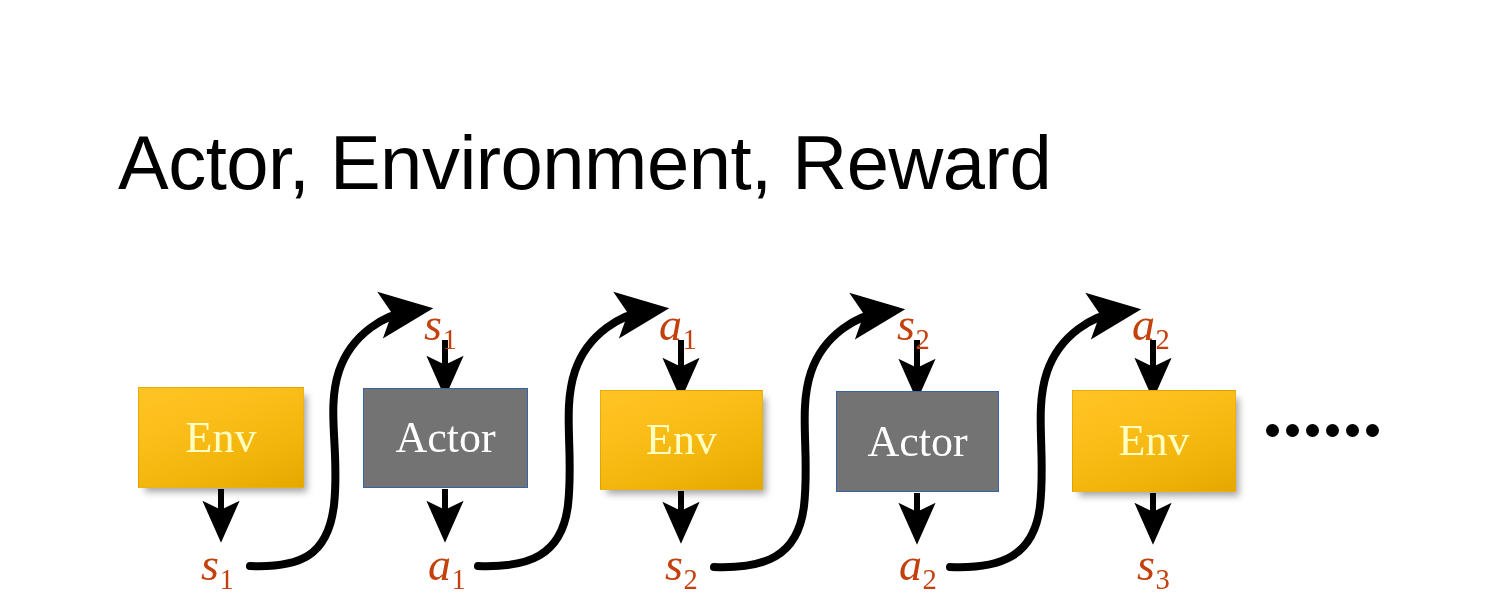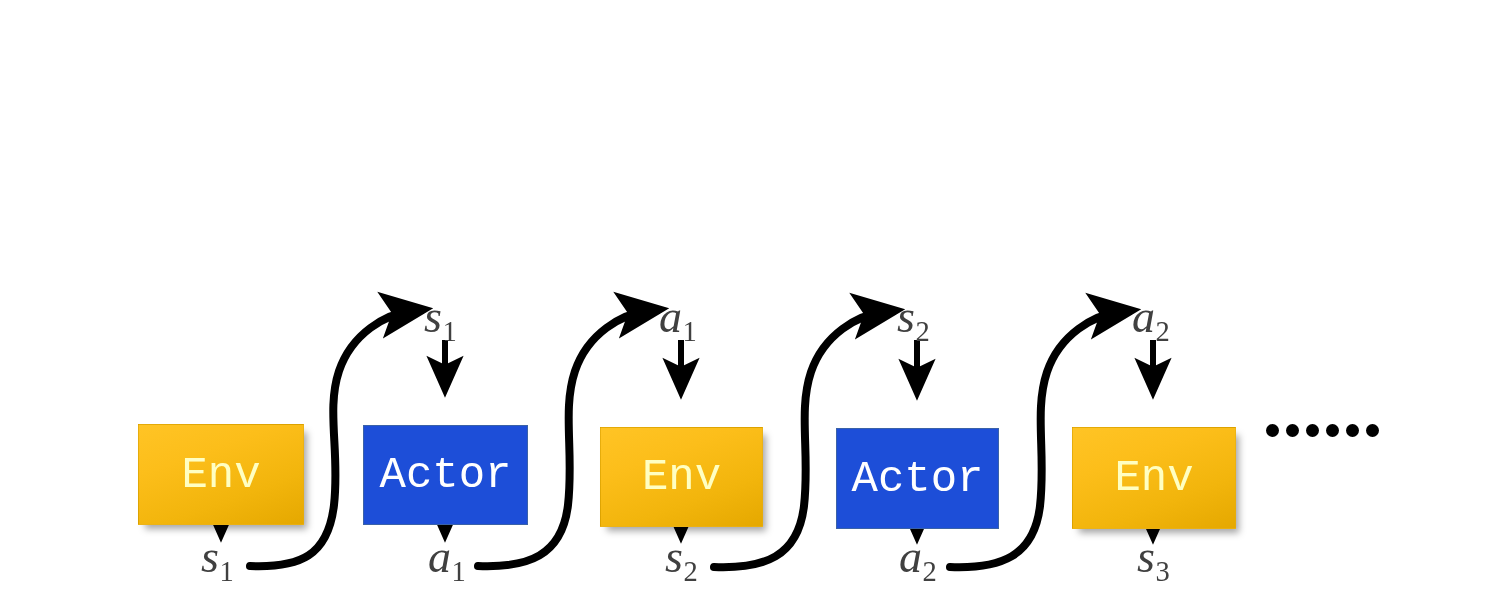--- a/index.html
+++ b/index.html
@@ -56,51 +56,51 @@
     pointer-events: none;
   }
 
   
   .node {
     position: absolute;
     display: flex;
     align-items: center;
     justify-content: center;
     box-sizing: border-box;
-    font-family: Liberation Mono, monospace;
+    font-family: Liberation Serif, serif;
     font-weight: 400;
     font-size: 44px;
     line-height: 1;
     white-space: nowrap;
-    margin-top: 37px;
   }
 
   .node-env {
     background: linear-gradient(160deg, #FFC425 0%, #FCBE1A 32%, #F2B50C 68%, #E5A800 100%);
     color: #FFFFC2;
     border: 1px solid rgba(200,150,0,0.35);
     box-shadow: 5px 6px 7px -2px rgba(0,0,0,0.35);
   }
 
   .node-actor {
-    background: #1d4ed8;
+    background: #737373;
     color: #FFFFFF;
     border: 1px solid #3A62A8;
     box-shadow: none;
   }
 
   
   .mlabel {
     position: absolute;
     font-family: "Liberation Serif", "DejaVu Serif", serif;
     font-style: italic;
     font-size: 46px;
     line-height: 1;
-    color: #404040;
+    color: #c2410c;
     white-space: nowrap;
+    margin-top: 8px;
   }
   .mlabel sub {
     font-size: 0.62em;
     font-style: normal;
     vertical-align: -0.30em;
     margin-left: 0.02em;
     letter-spacing: 0;
   }
 
   
@@ -121,20 +121,21 @@
     height: 13px;
     border-radius: 50%;
     background: #000000;
   }
 </style>
 </head>
 <body>
 
 <div id="slide">
 
+  <div id="slide-title">Actor, Environment, Reward</div>
 
   <div id="diagram">
 
     <svg id="wires" viewBox="0 0 1500 608">
       <defs>
         <marker id="ah" markerWidth="9" markerHeight="9" refX="4.6" refY="3.6" orient="auto" markerUnits="strokeWidth">
           <path d="M0.4,0.5 L7.4,3.6 L0.4,6.7 L1.9,3.6 Z" fill="#000000"></path>
         </marker>
         <marker id="ahc" markerWidth="8" markerHeight="8" refX="4.2" refY="3.3" orient="auto" markerUnits="strokeWidth">
           <path d="M0.3,0.4 L7.0,3.3 L0.3,6.3 L1.8,3.3 Z" fill="#000000"></path>

